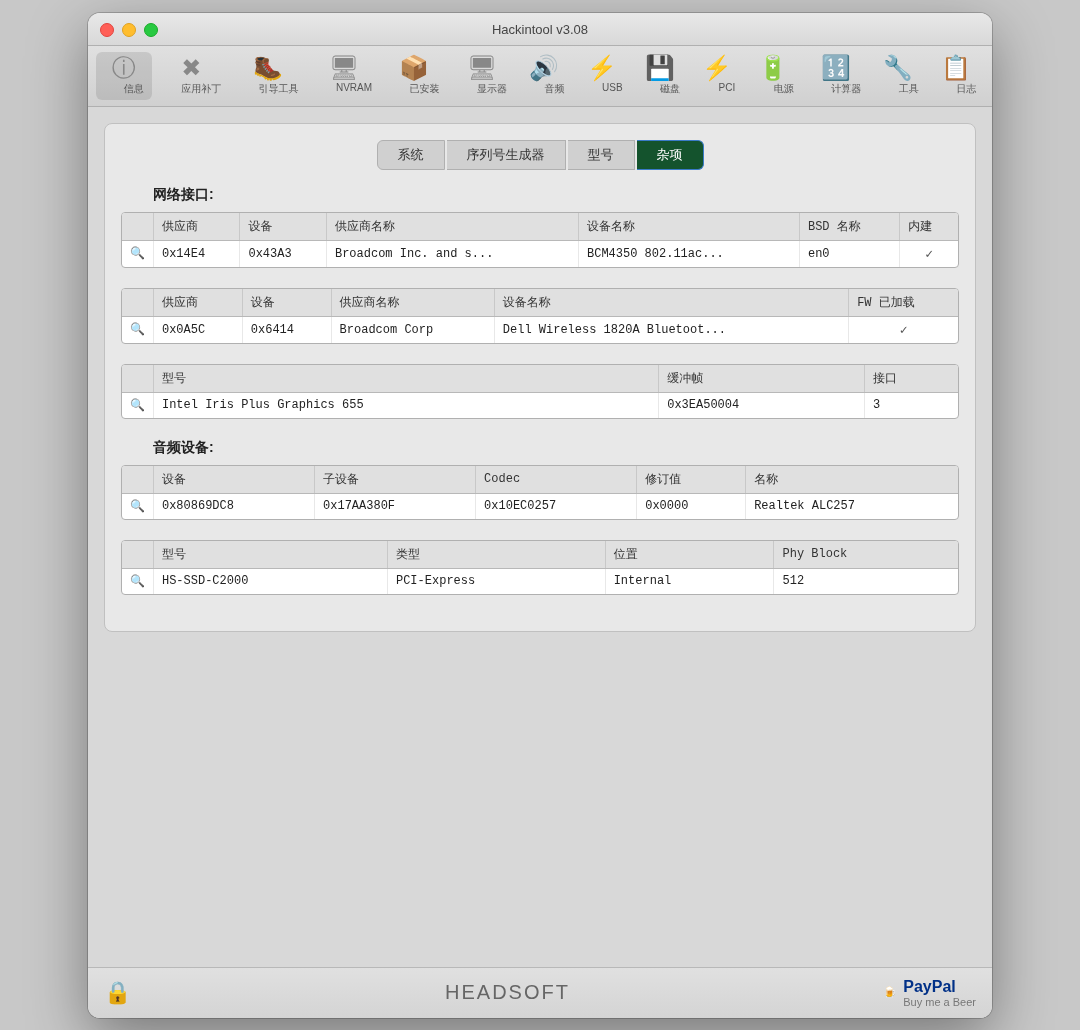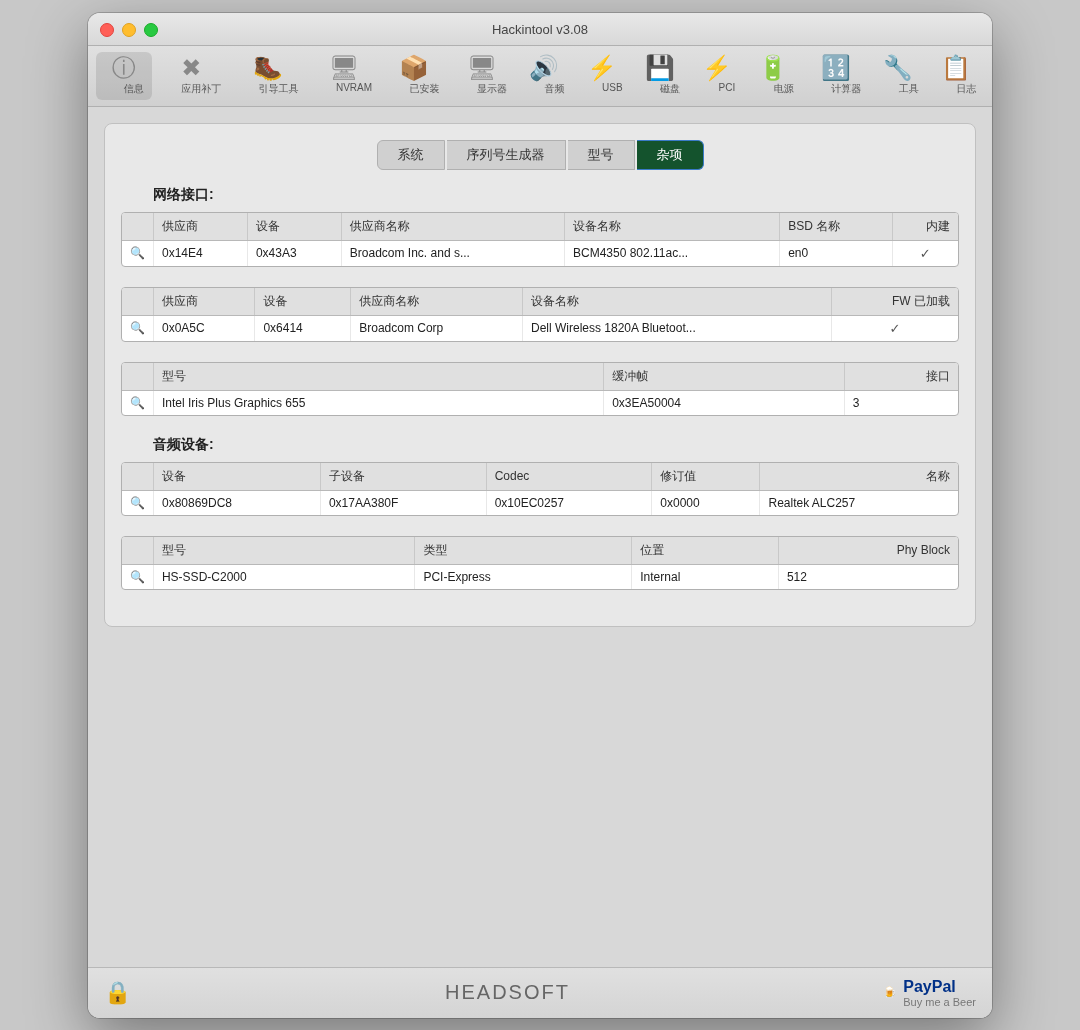--- a/index.html
+++ b/index.html
@@ -117,37 +117,38 @@
       font-weight: bold;
       color: #222;
       margin-bottom: 8px;
       margin-left: 32px;
     }
     .table-container {
       background: white;
       border-radius: 4px;
       border: 1px solid #b0b0b0;
       overflow: hidden;
+      font-family: Liberation Mono, monospace;
     }
     .table {
       width: 100%;
       border-collapse: collapse;
       font-size: 12px;
     }
     .table th {
       background: #e0e0e0;
       border-bottom: 1px solid #b8b8b8;
       border-right: 1px solid #c8c8c8;
       padding: 5px 8px;
       text-align: left;
       font-weight: 500;
       color: #333;
       font-size: 12px;
     }
-    .table th:last-child { border-right: none; text-align: right; }
+    .table th:last-child { border-right: none; }
     .table td {
       padding: 5px 8px;
       border-bottom: 1px solid #e8e8e8;
       border-right: 1px solid #e8e8e8;
       color: #222;
       font-size: 12px;
     }
     .table td:last-child { border-right: none; }
     .table tr:last-child td { border-bottom: none; }
     .search-cell {

